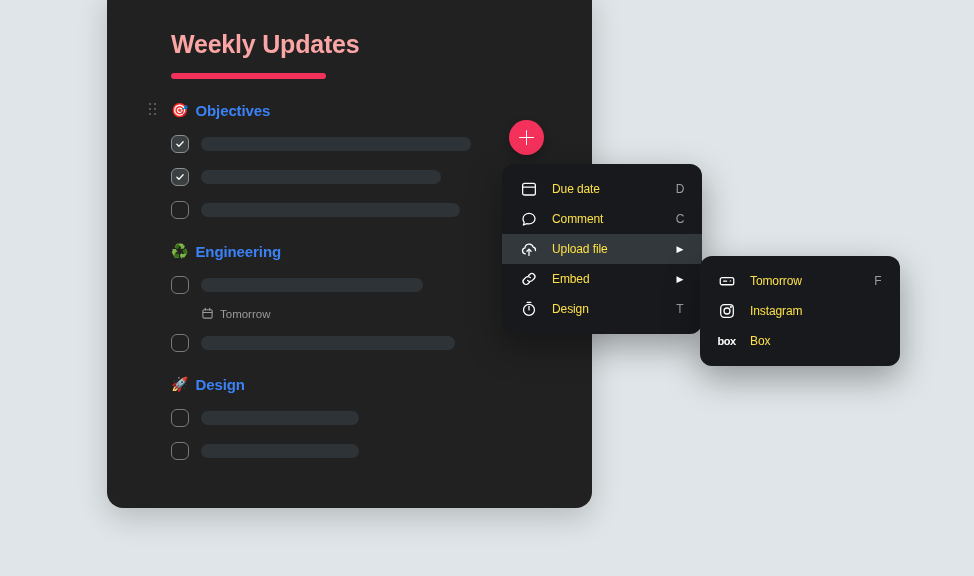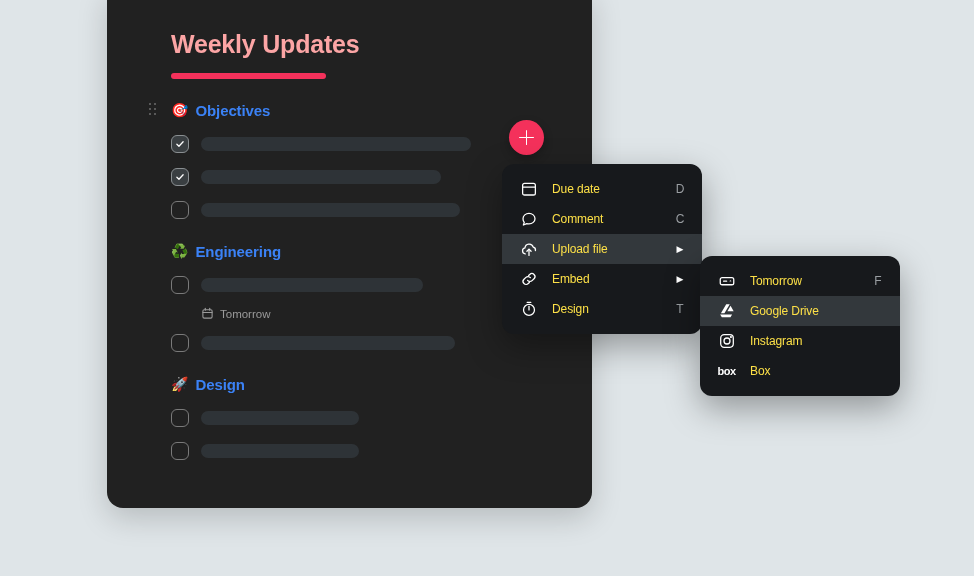--- a/index.html
+++ b/index.html
@@ -361,29 +361,20 @@
       <span class="menu-icon">
         <svg width="18" height="18" viewBox="0 0 24 24" fill="none" stroke="currentColor" stroke-width="1.7" stroke-linecap="round" stroke-linejoin="round">
           <rect x="3" y="7.5" width="18" height="9.5" rx="2.5"></rect>
           <line x1="7.5" y1="12.2" x2="11.5" y2="12.2"></line>
           <circle cx="16.6" cy="12.2" r="0.2"></circle>
         </svg>
       </span>
       <span class="menu-label">Tomorrow</span>
       <span class="menu-shortcut">F</span>
     </div>
-    <div class="menu-item active">
-      <span class="menu-icon">
-        <svg width="18" height="18" viewBox="0 0 24 24" fill="#ffffff">
-          <path d="M12 3.2 4.3 16.3h5.1L17.1 3.2zM18.3 5.4l-4.6 7.9h9.1zM3.2 18.2l2.4 3.9h12.6l2.3-3.9z" transform="translate(-1,0) scale(0.92) translate(1,0)"></path>
-        </svg>
-      </span>
-      <span class="menu-label">Google Drive</span>
-      <span class="menu-shortcut"></span>
-    </div>
     <div class="menu-item">
       <span class="menu-icon">
         <svg width="18" height="18" viewBox="0 0 24 24" fill="none" stroke="currentColor" stroke-width="1.7" stroke-linecap="round" stroke-linejoin="round">
           <rect x="3.6" y="3.6" width="16.8" height="16.8" rx="4.6"></rect>
           <circle cx="12" cy="12" r="4"></circle>
           <circle cx="17.2" cy="6.8" r="0.6" fill="currentColor"></circle>
         </svg>
       </span>
       <span class="menu-label">Instagram</span>
       <span class="menu-shortcut"></span>

